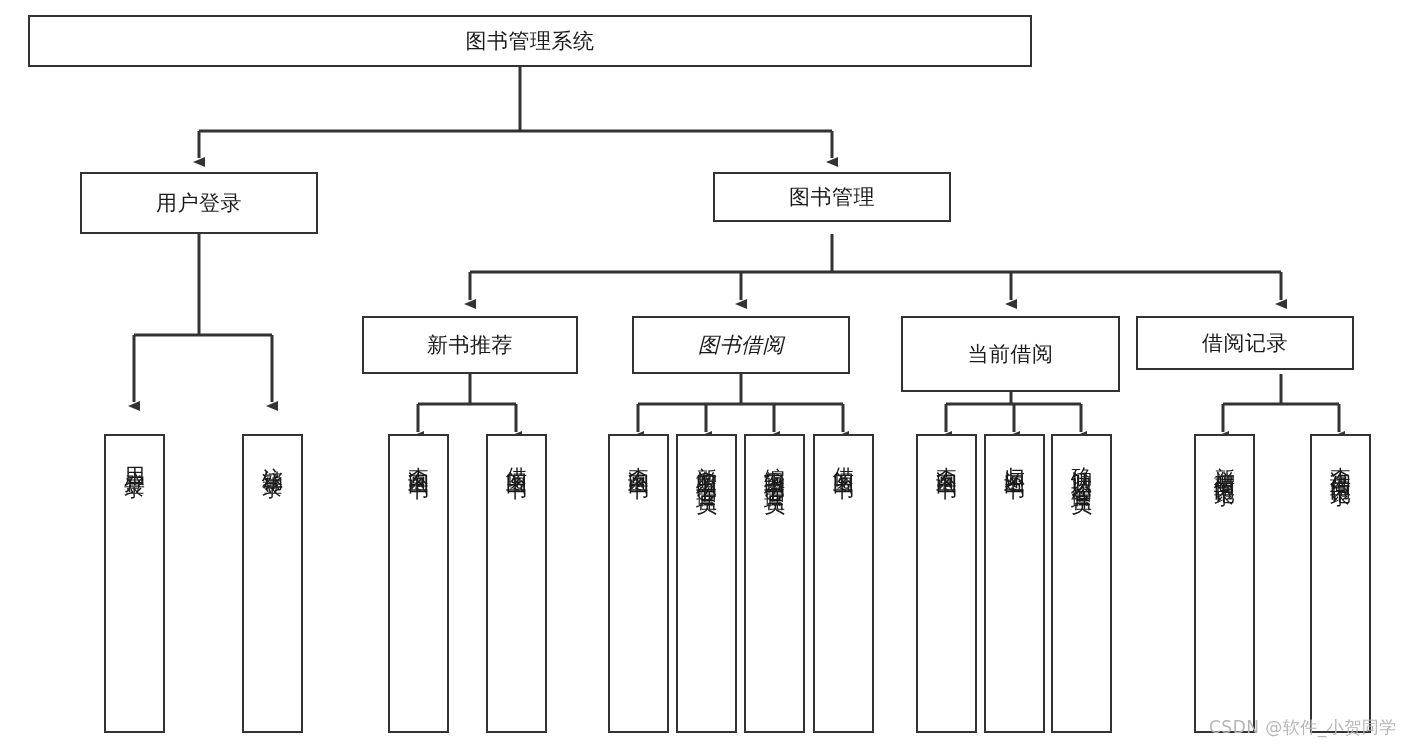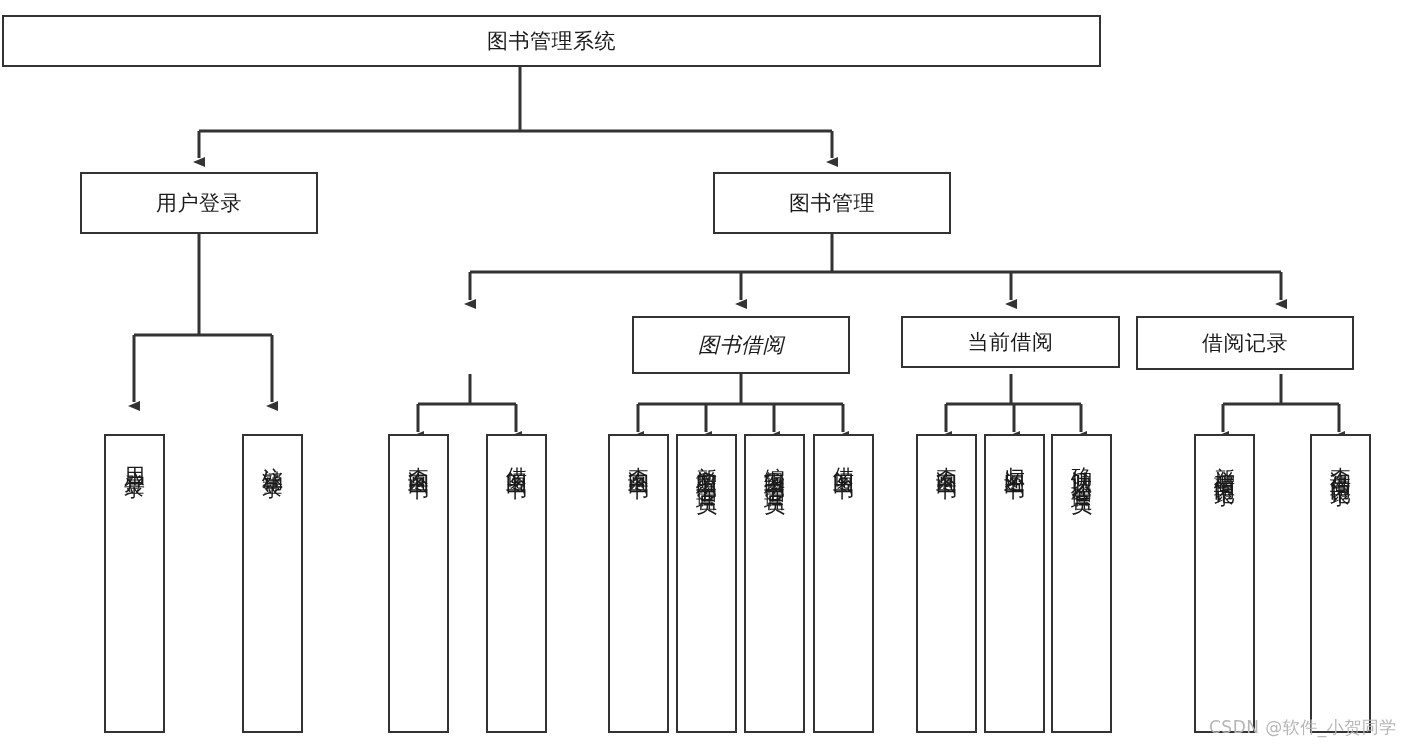--- a/index.html
+++ b/index.html
@@ -110,35 +110,38 @@
       <path d="M1014,404 L1014,432" marker-end="url(#arrow)"></path>
       <path d="M1081,404 L1081,432" marker-end="url(#arrow)"></path>
 
       <path d="M1281,374 L1281,404"></path>
       <path d="M1223,404 L1339,404"></path>
       <path d="M1223,404 L1223,432" marker-end="url(#arrow)"></path>
       <path d="M1339,404 L1339,432" marker-end="url(#arrow)"></path>
     </g>
   </svg>
 
-  <div class="node" style="left:2px; top:15px; width:1099px; height:52px;">
+  <div class="node" style="left:28px; top:15px; width:1004px; height:52px;">
     <span class="node-label">图书管理系统</span>
   </div>
 
   <div class="node" style="left:80px; top:172px; width:238px; height:62px;">
     <span class="node-label">用户登录</span>
   </div>
-  <div class="node" style="left:713px; top:172px; width:238px; height:62px;">
+  <div class="node" style="left:713px; top:172px; width:238px; height:50px;">
     <span class="node-label">图书管理</span>
   </div>
 
+  <div class="node" style="left:362px; top:316px; width:216px; height:58px;">
+    <span class="node-label">新书推荐</span>
+  </div>
   <div class="node" style="left:632px; top:316px; width:218px; height:58px;font-style:italic;">
     <span class="node-label">图书借阅</span>
   </div>
-  <div class="node" style="left:901px; top:316px; width:219px; height:52px;">
+  <div class="node" style="left:901px; top:316px; width:219px; height:76px;">
     <span class="node-label">当前借阅</span>
   </div>
   <div class="node" style="left:1136px; top:316px; width:218px; height:54px;">
     <span class="node-label">借阅记录</span>
   </div>
 
   <div class="node vertical" style="left:104px; top:434px; width:61px; height:299px;">
     <span class="node-label">用户登录</span>
   </div>
   <div class="node vertical" style="left:242px; top:434px; width:61px; height:299px;">

